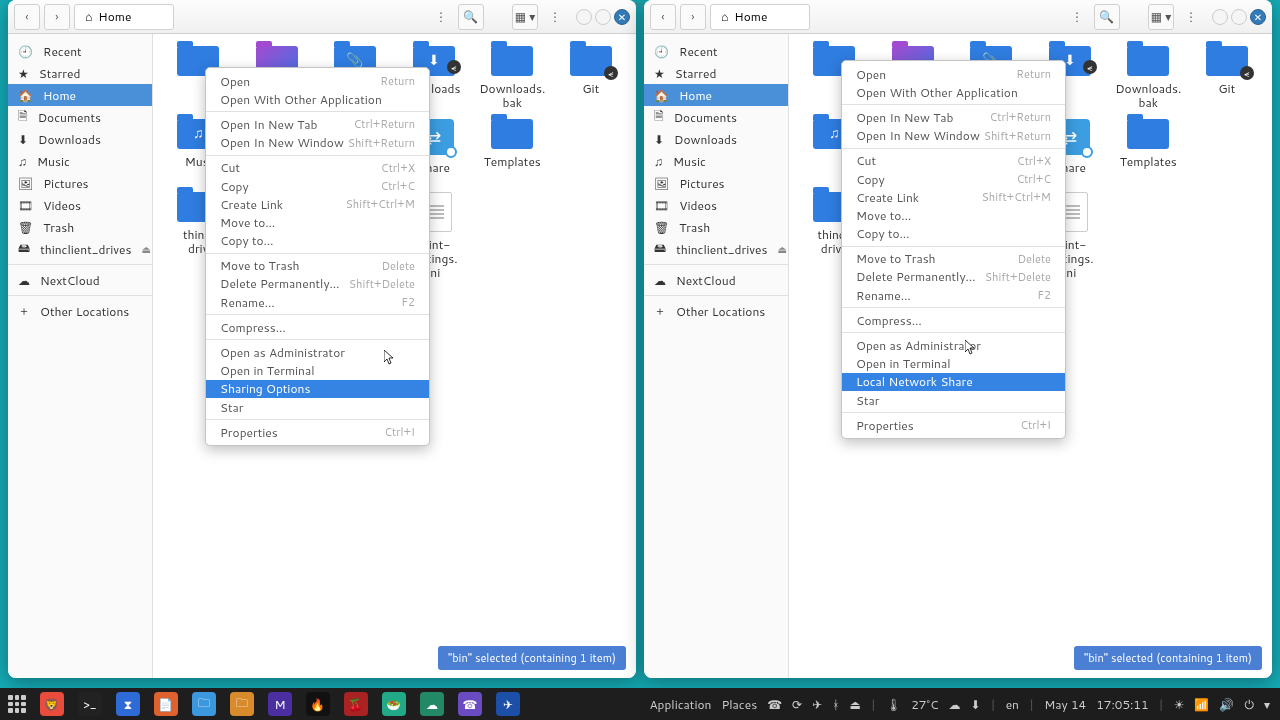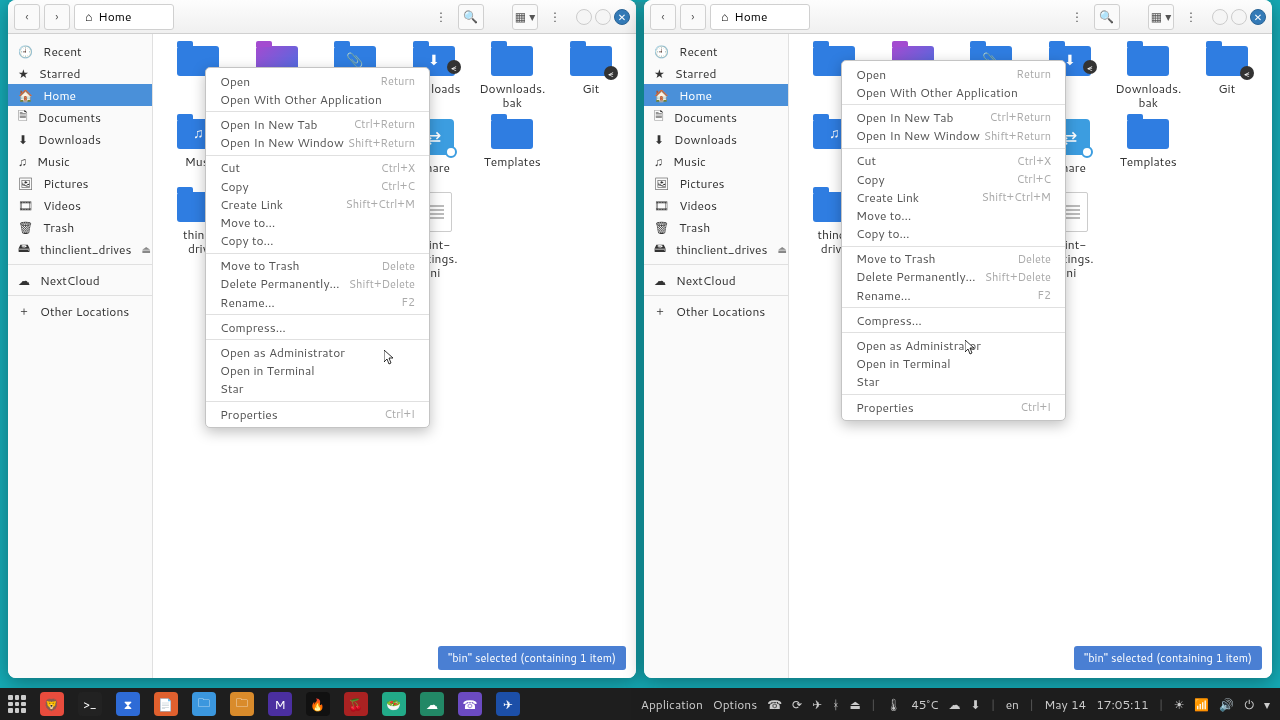--- a/index.html
+++ b/index.html
@@ -276,20 +276,23 @@
           <div class="mi">
             <span>Compress…</span>
           </div>
           <div class="sep"></div>
           <div class="mi">
             <span>Open as Administrator</span>
           </div>
           <div class="mi">
             <span>Open in Terminal</span>
           </div>
+          <div class="mi hl">
+            <span>Sharing Options</span>
+          </div>
           <div class="mi">
             <span>Star</span>
           </div>
           <div class="sep"></div>
           <div class="mi">
             <span>Properties</span>
             <span class="accel">Ctrl+I</span>
           </div>
         </div>
       <div class="cursor" style="left:231px;top:316px">
@@ -515,20 +518,23 @@
           <div class="mi">
             <span>Compress…</span>
           </div>
           <div class="sep"></div>
           <div class="mi">
             <span>Open as Administrator</span>
           </div>
           <div class="mi">
             <span>Open in Terminal</span>
           </div>
+          <div class="mi hl">
+            <span>Local Network Share</span>
+          </div>
           <div class="mi">
             <span>Star</span>
           </div>
           <div class="sep"></div>
           <div class="mi">
             <span>Properties</span>
             <span class="accel">Ctrl+I</span>
           </div>
         </div>
       <div class="cursor" style="left:176px;top:306px">
@@ -563,29 +569,29 @@
       <div class="ticon" style="background: rgb(75, 47, 160);">M</div>
       <div class="ticon" style="background: rgb(17, 17, 17);">🔥</div>
       <div class="ticon" style="background: rgb(170, 34, 34);">🍒</div>
       <div class="ticon" style="background: rgb(34, 170, 136);">🥗</div>
       <div class="ticon" style="background: rgb(34, 136, 102);">☁</div>
       <div class="ticon" style="background: rgb(107, 75, 194);">☎</div>
       <div class="ticon" style="background: rgb(28, 79, 168);">✈</div>
     </div>
   <div class="tray">
     <span>Application</span>
-    <span>Options</span>
+    <span>Places</span>
     <span>☎</span>
     <span>⟳</span>
     <span>✈</span>
     <span>ᚼ</span>
     <span>⏏</span>
     <span class="sep">|</span>
     <span>🌡</span>
-    <span>45°C</span>
+    <span>27°C</span>
     <span>☁</span>
     <span>⬇</span>
     <span class="sep">|</span>
     <span>en</span>
     <span class="sep">|</span>
     <span>May 14</span>
     <span>17:05:11</span>
     <span class="sep">|</span>
     <span>☀</span>
     <span>📶</span>

